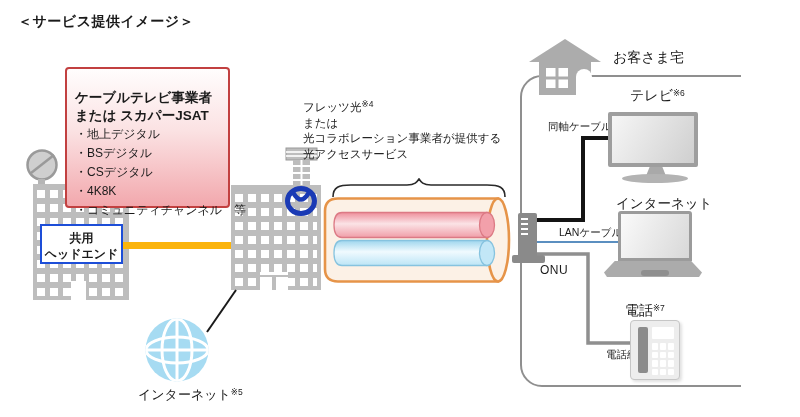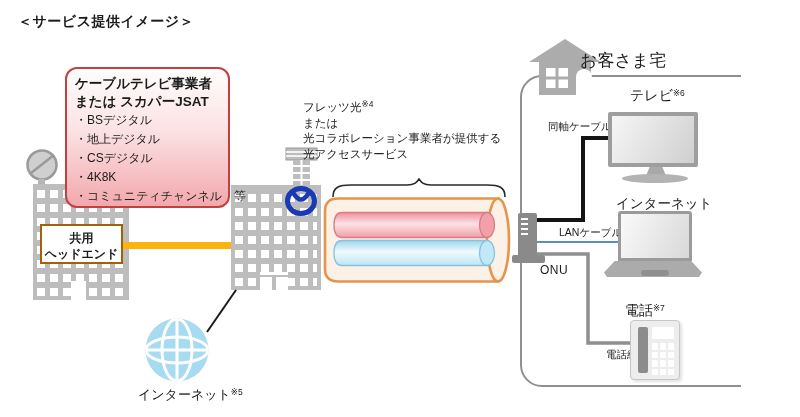--- a/index.html
+++ b/index.html
@@ -16,46 +16,46 @@
     background-image:repeating-linear-gradient(90deg,transparent 0 8px,#bdbdbd 8px 13px),
                      repeating-linear-gradient(0deg,transparent 0 8px,#bdbdbd 8px 14px);}
   .b1{left:33px;top:184px;width:96px;height:116px;}
   .b2{left:231px;top:185px;width:90px;height:105px;}
   .door{position:absolute;background:#fff;bottom:0;}
   .d1{left:38px;width:15px;height:19px;}
   .d2{left:29px;width:28px;height:18px;}
   .d2 .divider{position:absolute;left:12px;top:4px;width:4px;height:14px;background:#bdbdbd;}
   .d2:before{content:"";position:absolute;left:0;top:3px;width:28px;height:2px;background:#bdbdbd;}
 
-  .headend{left:40px;top:224px;width:83px;height:40px;background:#fff;border:2px solid #a16207;
+  .headend{left:40px;top:224px;width:83px;height:40px;background:#fff;border:2px solid #1d4ed8;
     text-align:center;font-size:12px;font-weight:bold;line-height:16px;padding-top:4px;box-sizing:border-box;}
   .cable-yellow{left:123px;top:242px;width:111px;height:7px;background:#fbb40c;}
 
   .provider-box{left:65px;top:67px;width:165px;height:141px;box-sizing:border-box;
-    border:2px solid #c24040;border-radius:12px;padding:6px 4px 4px 8px;
+    border:2px solid #c24040;border-radius:4px;padding:20px 4px 4px 8px;
     background:linear-gradient(180deg,#fffdfd 0%,#fbe2e3 45%,#f2a8ad 100%);white-space:nowrap;}
   .provider-box .ph{font-size:13.5px;font-weight:bold;line-height:18px;}
   .provider-box .pi{font-size:12px;line-height:19px;}
 
   .dish{left:25px;top:148px;}
   .antenna{left:285px;top:147px;}
   .ntt{left:283px;top:184px;}
 
   .fiber-text{left:303px;top:97px;width:234px;font-size:11.5px;line-height:15.5px;}
   .brace{left:331px;top:178px;}
   .tube{left:322px;top:196px;}
 
   .diag{left:202px;top:286px;}
   .globe{left:144px;top:317px;}
   .glabel{left:138px;top:386px;font-size:13px;}
 
   .home-box{left:520px;top:75px;width:247px;height:312px;border:2px solid #8f8f8f;border-radius:22px;
     box-sizing:border-box;background:#fff;}
   .house{left:529px;top:39px;}
-  .home-title{left:580px;top:49px;font-size:17px;}
+  .home-title{left:613px;top:49px;font-size:14px;}
 
   .lbl{font-size:10.5px;}
   .tv-label{left:630px;top:87px;font-size:14px;}
   .coax-label{left:548px;top:120px;}
   .coax{left:535px;top:134px;}
   .tv{left:608px;top:112px;width:90px;height:70px;}
   .tv .scr{position:absolute;left:0;top:0;width:90px;height:55px;box-sizing:border-box;border:4px solid #9e9e9e;
     border-radius:2px;background:linear-gradient(120deg,#f6f6f6 0%,#cfcfcf 100%);}
   .tv .neck{position:absolute;left:38px;top:55px;width:20px;height:9px;background:#a9a9a9;
     clip-path:polygon(18% 0,82% 0,100% 100%,0 100%);}
@@ -128,22 +128,22 @@
       </i>
   </div>
   <svg class="abs ntt" width="36" height="33" viewBox="0 0 36 33">
     <ellipse cx="18" cy="17" rx="13.5" ry="12.5" fill="none" stroke="#1a3ab5" stroke-width="5"></ellipse>
     <path d="M11,10 Q18,21 25,10" fill="none" stroke="#1a3ab5" stroke-width="4.5" stroke-linecap="round"></path>
   </svg>
 
   <div class="abs provider-box">
     <div class="ph">ケーブルテレビ事業者</div>
     <div class="ph">または スカパーJSAT</div>
+    <div class="pi">・地上デジタル</div>
     <div class="pi">・BSデジタル</div>
-    <div class="pi">・地上デジタル</div>
     <div class="pi">・CSデジタル</div>
     <div class="pi">・4K8K</div>
     <div class="pi">・コミュニティチャンネル　等</div>
   </div>
 
   <svg class="abs diag" width="40" height="50" viewBox="0 0 40 50">
     <line x1="34" y1="4" x2="5" y2="46" stroke="#1a1a1a" stroke-width="2"></line>
   </svg>
   <svg class="abs globe" width="66" height="66" viewBox="0 0 66 66">
     <defs>

